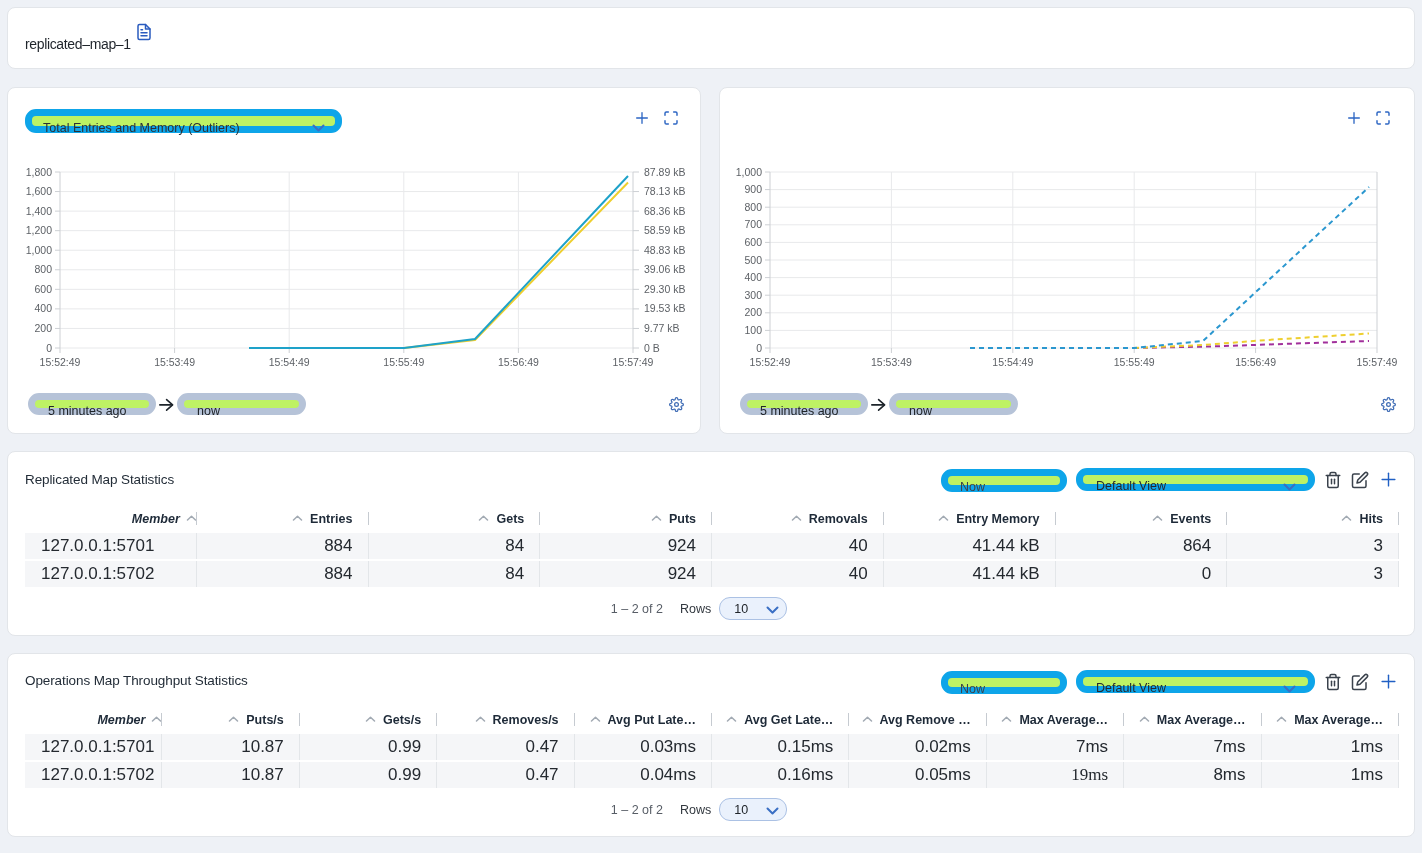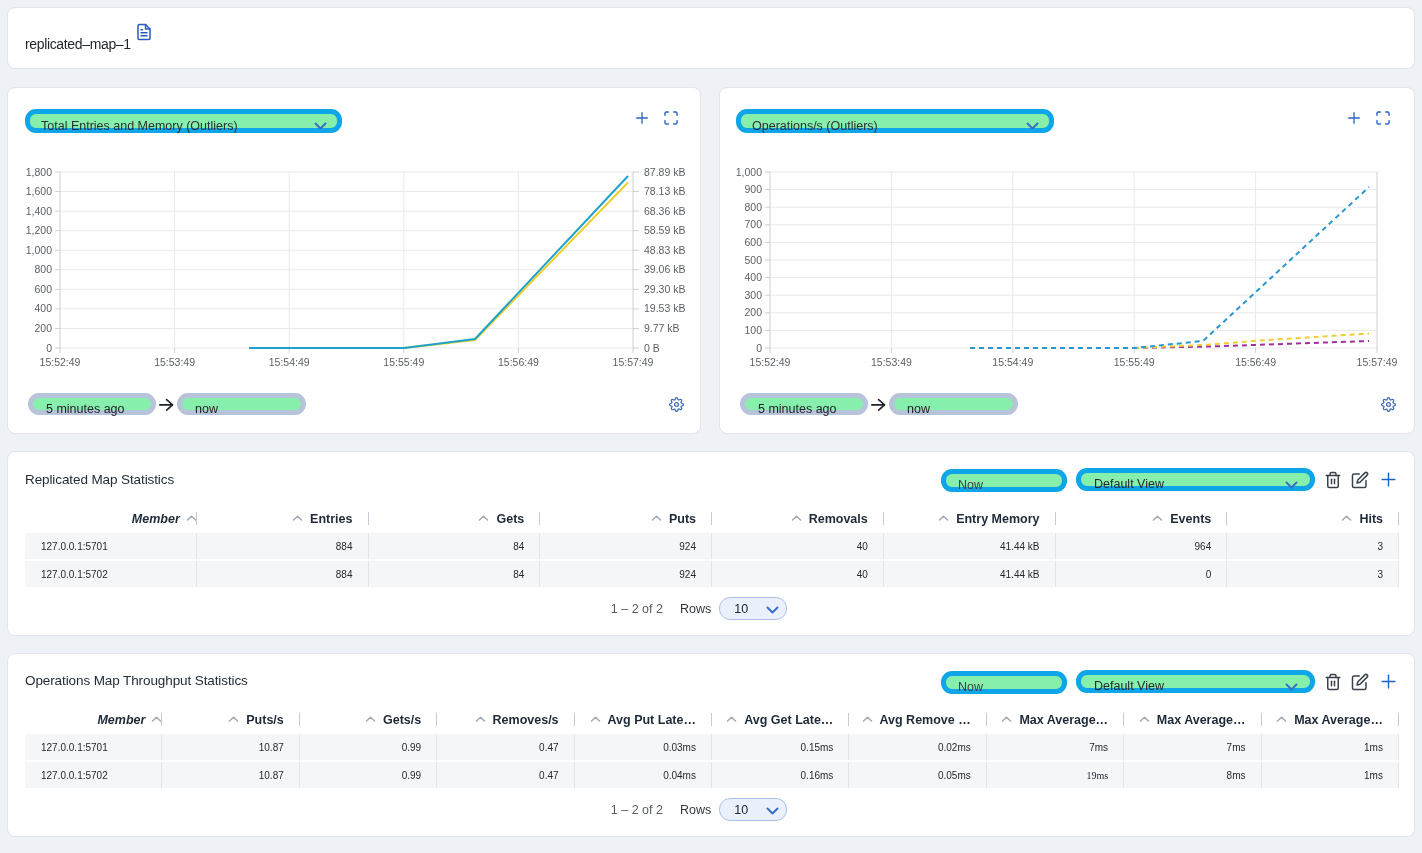--- a/index.html
+++ b/index.html
@@ -1,28 +1,28 @@
 <!DOCTYPE html>
 <html><head>
 <meta charset="utf-8">
 <style>
   * { margin:0; padding:0; box-sizing:border-box; }
   html,body { width:1422px; height:853px; background:#eef1f6; font-family:"Liberation Sans",sans-serif; overflow:hidden; -webkit-font-smoothing:antialiased; }
   .card { position:absolute; background:#fff; border:1px solid #e2e5e9; border-radius:8px; }
-  .pill { position:absolute; background:#86efac; border:5px solid #0ea5e9; border-radius:11px; color:#2b3036; }
+  .pill { position:absolute; background:#bef264; border:7px solid #0ea5e9; border-radius:11px; color:#2b3036; }
   .icnbtn { position:absolute; }
   svg { display:block; }
   .tblwrap { position:absolute; left:17px; width:1374px; }
   .thr { display:flex; margin-bottom:2px; }
   .th { position:relative; font-weight:bold; font-size:12.5px; color:#1e2a38; display:flex; align-items:center; height:25px; }
   .th.r { justify-content:flex-end; padding-right:16px; }
   .th.l { justify-content:flex-end; padding-left:16px;font-style:italic; }
   .th::after { content:""; position:absolute; right:0; top:6px; height:13px; width:1px; background:#c6cbd1; }
   .tr { display:flex; height:26px; background:#f5f6f8; margin-bottom:2px; }
-  .td { position:relative; font-size:10px; color:#24292f; display:flex; align-items:center; height:26px; }
+  .td { position:relative; font-size:17px; color:#24292f; display:flex; align-items:center; height:26px; }
   .td.r { justify-content:flex-end; padding-right:16px; }
   .td.l { justify-content:flex-start; padding-left:16px; }
   .td::after { content:""; position:absolute; right:0; top:0; height:26px; width:1px; background:#e3e6e9; }
   .car { margin-right:7px; margin-top:-2px; }
   .carL { margin-left:6px; margin-top:-2px; }
   .pgn { position:absolute; left:0; right:12px; display:flex; justify-content:center; align-items:center; font-size:12.5px; color:#4f565e; }
   .ttl { position:absolute; left:17px; font-size:13.5px; letter-spacing:-0.1px; color:#232d38; }
 </style>
 </head>
 <body>
@@ -193,26 +193,20 @@
       <text x="50" y="278" text-anchor="middle" font-size="10.5" fill="#5d6166">15:52:49</text>
       <text x="171.4" y="278" text-anchor="middle" font-size="10.5" fill="#5d6166">15:53:49</text>
       <text x="292.8" y="278" text-anchor="middle" font-size="10.5" fill="#5d6166">15:54:49</text>
       <text x="414.2" y="278" text-anchor="middle" font-size="10.5" fill="#5d6166">15:55:49</text>
       <text x="535.6" y="278" text-anchor="middle" font-size="10.5" fill="#5d6166">15:56:49</text>
       <text x="657" y="278" text-anchor="middle" font-size="10.5" fill="#5d6166">15:57:49</text>
       <polyline points="414,260 490,258.5 649,253" fill="none" stroke="#a12f9b" stroke-width="2" stroke-dasharray="5 4" stroke-linejoin="round" stroke-linecap="butt"></polyline>
       <polyline points="414,260 483,257 540,252.5 649,245.5" fill="none" stroke="#eecf2f" stroke-width="2" stroke-dasharray="5 4" stroke-linejoin="round" stroke-linecap="butt"></polyline>
       <polyline points="250,260 414,260 483,253 649,99" fill="none" stroke="#2b97cf" stroke-width="2" stroke-dasharray="5 4" stroke-linejoin="round" stroke-linecap="butt"></polyline>
     </svg>
-  <div class="pill" style="left:16px; top:21px; width:318px; height:24px;">
-    <span style="position:absolute; left:11px; top:5px; font-size:12.5px;">Operations/s (Outliers)</span>
-    <svg style="position:absolute; right:10px; top:8px;" width="13" height="8" viewBox="0 0 13 8" fill="none" stroke="#3a6fc4" stroke-width="2" stroke-linecap="round" stroke-linejoin="round">
-        <path d="M1.5 1.5 L6.5 6.5 L11.5 1.5"></path>
-      </svg>
-  </div>
   <svg class="icnbtn" style="left:626px; top:22px;" width="16" height="16" viewBox="0 0 24 24" fill="none" stroke="#2d66c3" stroke-width="2" stroke-linecap="round">
       <line x1="12" y1="4" x2="12" y2="20"></line>
       <line x1="4" y1="12" x2="20" y2="12"></line>
     </svg>
   <svg class="icnbtn" style="left:655px; top:22px;" width="16" height="16" viewBox="0 0 24 24" fill="none" stroke="#2d66c3" stroke-width="2.2" stroke-linecap="round" stroke-linejoin="round">
       <path d="M8 3H5a2 2 0 0 0-2 2v3"></path>
       <path d="M21 8V5a2 2 0 0 0-2-2h-3"></path>
       <path d="M16 21h3a2 2 0 0 0 2-2v-3"></path>
       <path d="M3 16v3a2 2 0 0 0 2 2h3"></path>
     </svg>
@@ -284,21 +278,21 @@
             <path d="M1.5 5 L5.5 1.2 L9.5 5"></path>
           </svg>Hits</div>
       </div>
       <div class="tr">
         <div class="td l" style="width:171.75px;">127.0.0.1:5701</div>
         <div class="td r" style="width:171.75px;">884</div>
         <div class="td r" style="width:171.75px;">84</div>
         <div class="td r" style="width:171.75px;">924</div>
         <div class="td r" style="width:171.75px;">40</div>
         <div class="td r" style="width:171.75px;">41.44 kB</div>
-        <div class="td r" style="width:171.75px;">964</div>
+        <div class="td r" style="width:171.75px;">864</div>
         <div class="td r" style="width:171.75px;">3</div>
       </div>
       <div class="tr">
         <div class="td l" style="width:171.75px;">127.0.0.1:5702</div>
         <div class="td r" style="width:171.75px;">884</div>
         <div class="td r" style="width:171.75px;">84</div>
         <div class="td r" style="width:171.75px;">924</div>
         <div class="td r" style="width:171.75px;">40</div>
         <div class="td r" style="width:171.75px;">41.44 kB</div>
         <div class="td r" style="width:171.75px;">0</div>

